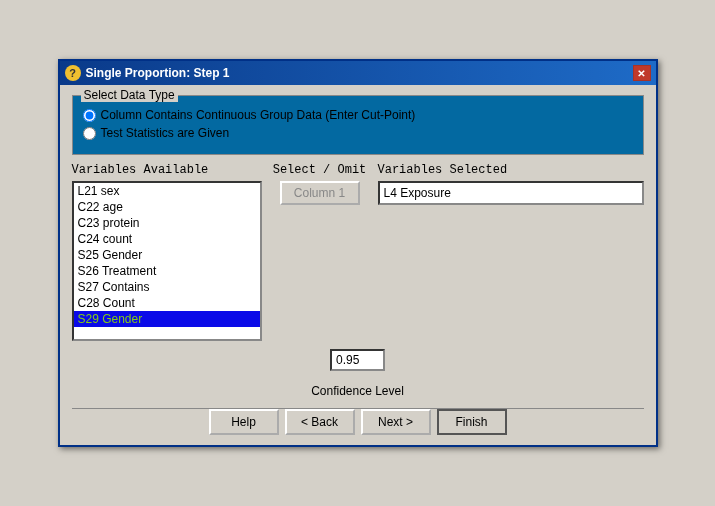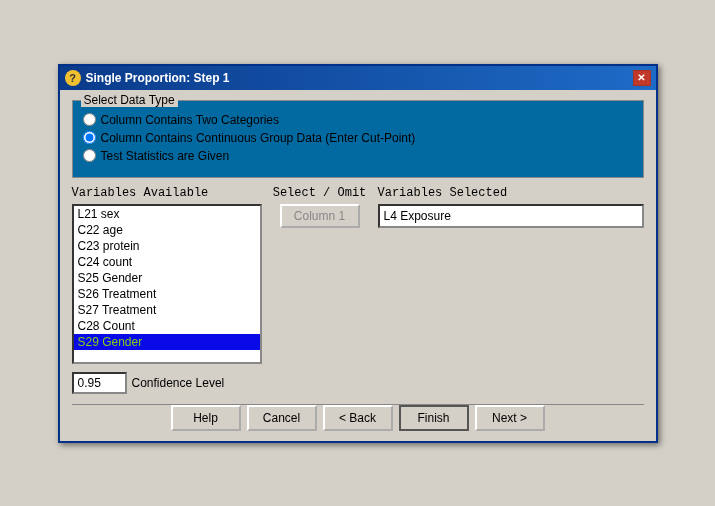--- a/index.html
+++ b/index.html
@@ -172,22 +172,23 @@
       height: 24px;
       border: 2px inset #888;
       background: white;
       padding: 2px 4px;
       font-size: 12px;
     }
 
     .confidence-row {
       display: flex;
       align-items: center;
-      gap: 5px;
+      gap: 13px;
       margin-bottom: 10px;
+      flex-direction: column;
     }
 
     .confidence-input {
       width: 55px;
       height: 22px;
       border: 2px inset #888;
       background: white;
       padding: 2px 4px;
       font-size: 12px;
     }
@@ -224,24 +225,20 @@
       <span class="title-text">Single Proportion: Step 1</span>
     </div>
     <button class="close-btn">✕</button>
   </div>
 
   <div class="content">
 
     <div class="group-box">
       <span class="group-box-legend">Select Data Type</span>
       <div class="radio-row">
-        <input class="radio-input" type="radio" name="datatype" style="">
-        <label>Column Contains Two Categories</label>
-      </div>
-      <div class="radio-row">
         <input class="radio-input" type="radio" name="datatype" checked="" style="">
         <label>Column Contains Continuous Group Data (Enter Cut-Point)</label>
       </div>
       <div class="radio-row">
         <input class="radio-input" type="radio" name="datatype" style="">
         <label>Test Statistics are Given</label>
       </div>
     </div>
 
     <div class="main-area">
@@ -249,21 +246,21 @@
       <div class="variables-col">
         <div class="column-header">Variables Available</div>
         <div class="listbox">
 
         <div class="list-item">L21 sex</div>
             <div class="list-item">C22 age</div>
             <div class="list-item">C23 protein</div>
             <div class="list-item">C24 count</div>
             <div class="list-item">S25 Gender</div>
             <div class="list-item">S26 Treatment</div>
-            <div class="list-item">S27 Treatment</div>
+            <div class="list-item">S27 Contains</div>
             <div class="list-item">C28 Count</div>
             <div class="list-item selected">S29 Gender</div>
           </div>
       </div>
 
       <div class="select-omit-col">
         <div class="column-header">Select / Omit</div>
         <button class="select-omit-btn">Column 1</button>
       </div>
 
@@ -274,20 +271,19 @@
 
     </div>
 
     <div class="confidence-row">
       <input class="confidence-input" type="text" value="0.95" style="">
       <label>Confidence Level</label>
     </div>
 
     <div class="button-row">
       <button class="btn">Help</button>
-      <button class="btn">Cancel</button>
       <button class="btn">&lt; Back</button>
+      <button class="btn">Next &gt;</button>
       <button class="btn btn-finish">Finish</button>
-      <button class="btn">Next &gt;</button>
     </div>
 
   </div>
 </div>
 
 </body></html>

